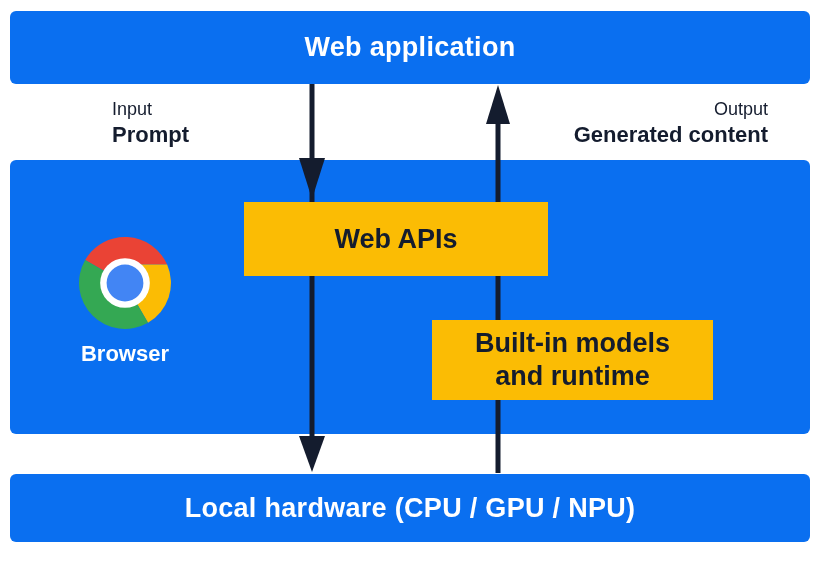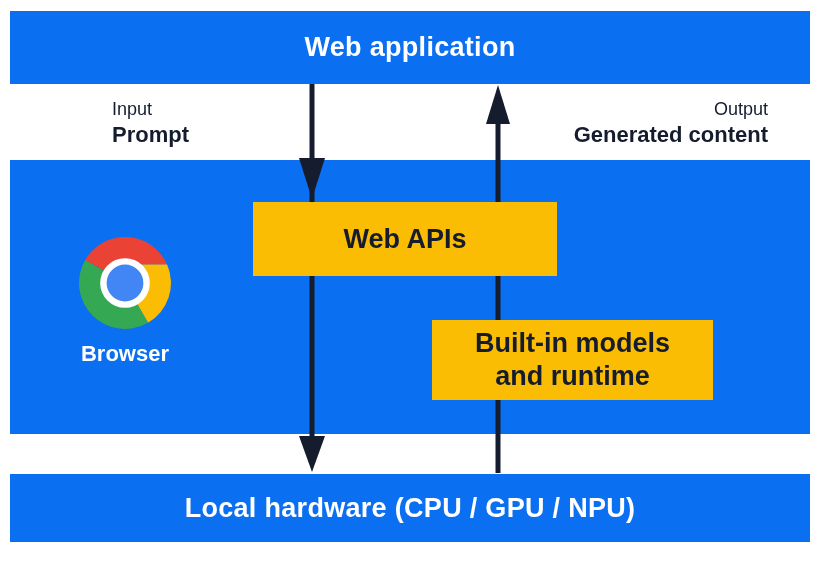--- a/index.html
+++ b/index.html
@@ -20,20 +20,21 @@
   }
   .band {
     position: absolute;
     left: 10px;
     width: 800px;
     background: var(--band_blue);
     display: flex;
     align-items: center;
     justify-content: center;
     z-index: 1;
+    border-radius: 6px;
   }
   .band-top    { top: 11px;  height: 73px; }
   .band-middle { top: 160px; height: 274px; }
   .band-bottom { top: 474px; height: 68px; }
   .band-label {
     color: var(--text_white);
     font-weight: bold;
     font-size: 27px;
     letter-spacing: 0.3px;
   }
@@ -56,21 +57,21 @@
     color: var(--ink_dark);
     font-weight: bold;
     font-size: 27px;
     line-height: 33px;
     display: flex;
     align-items: center;
     justify-content: center;
     text-align: center;
     z-index: 3;
   }
-  .box-web-apis { left: 253px; top: 202px; width: 304px; height: 74px; }
+  .box-web-apis { left: 244px; top: 202px; width: 304px; height: 74px; }
   .box-models   { left: 432px; top: 320px; width: 281px; height: 80px; padding: 8px 18px; justify-content: flex-end; }
   .chrome-logo {
     position: absolute;
     left: 79px; top: 237px;
     width: 92px; height: 92px;
     z-index: 2;
   }
   .chrome-logo svg { width: 100%; height: 100%; display: block; }
   .browser-label {
     position: absolute;

